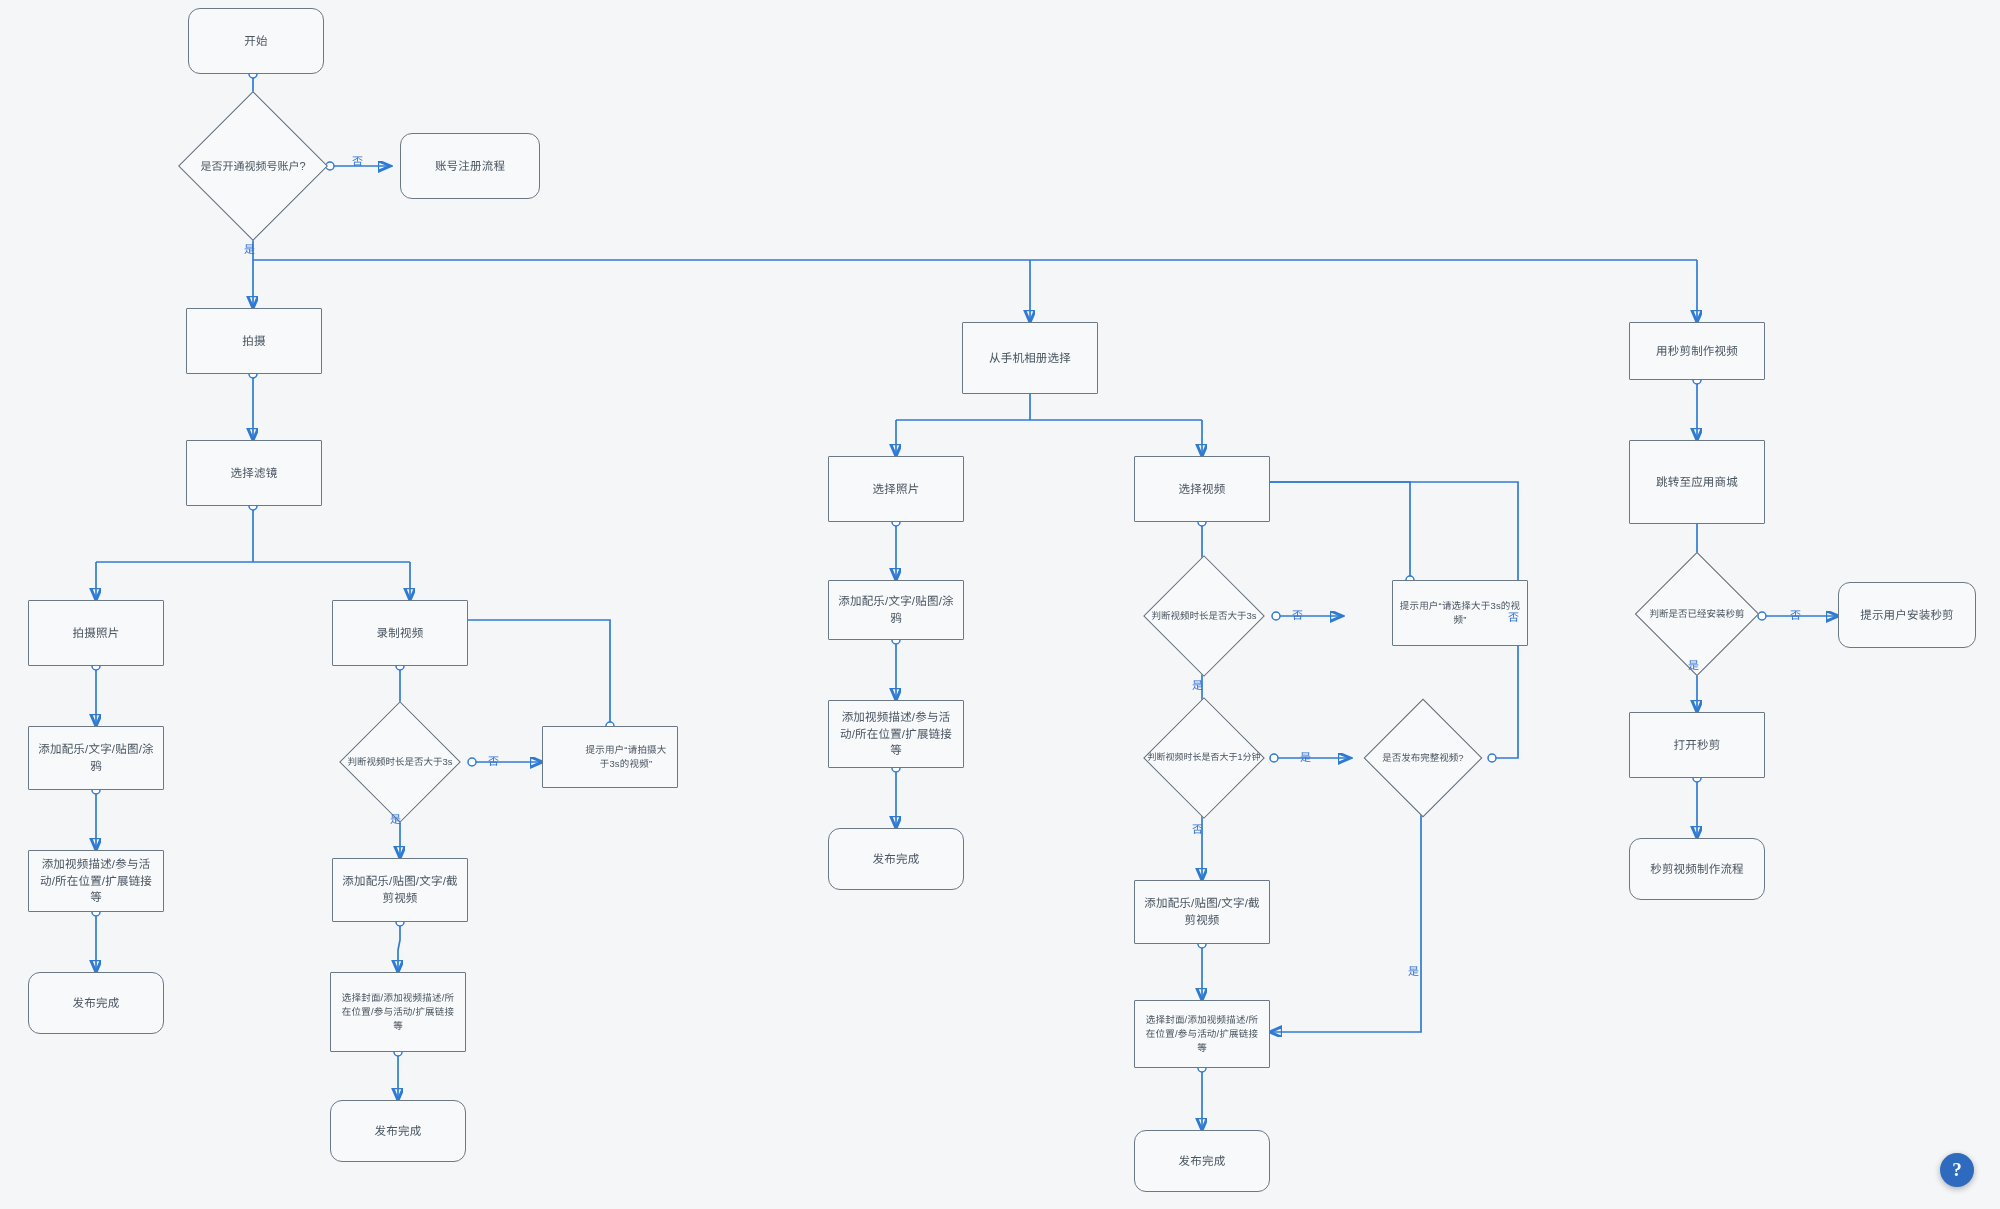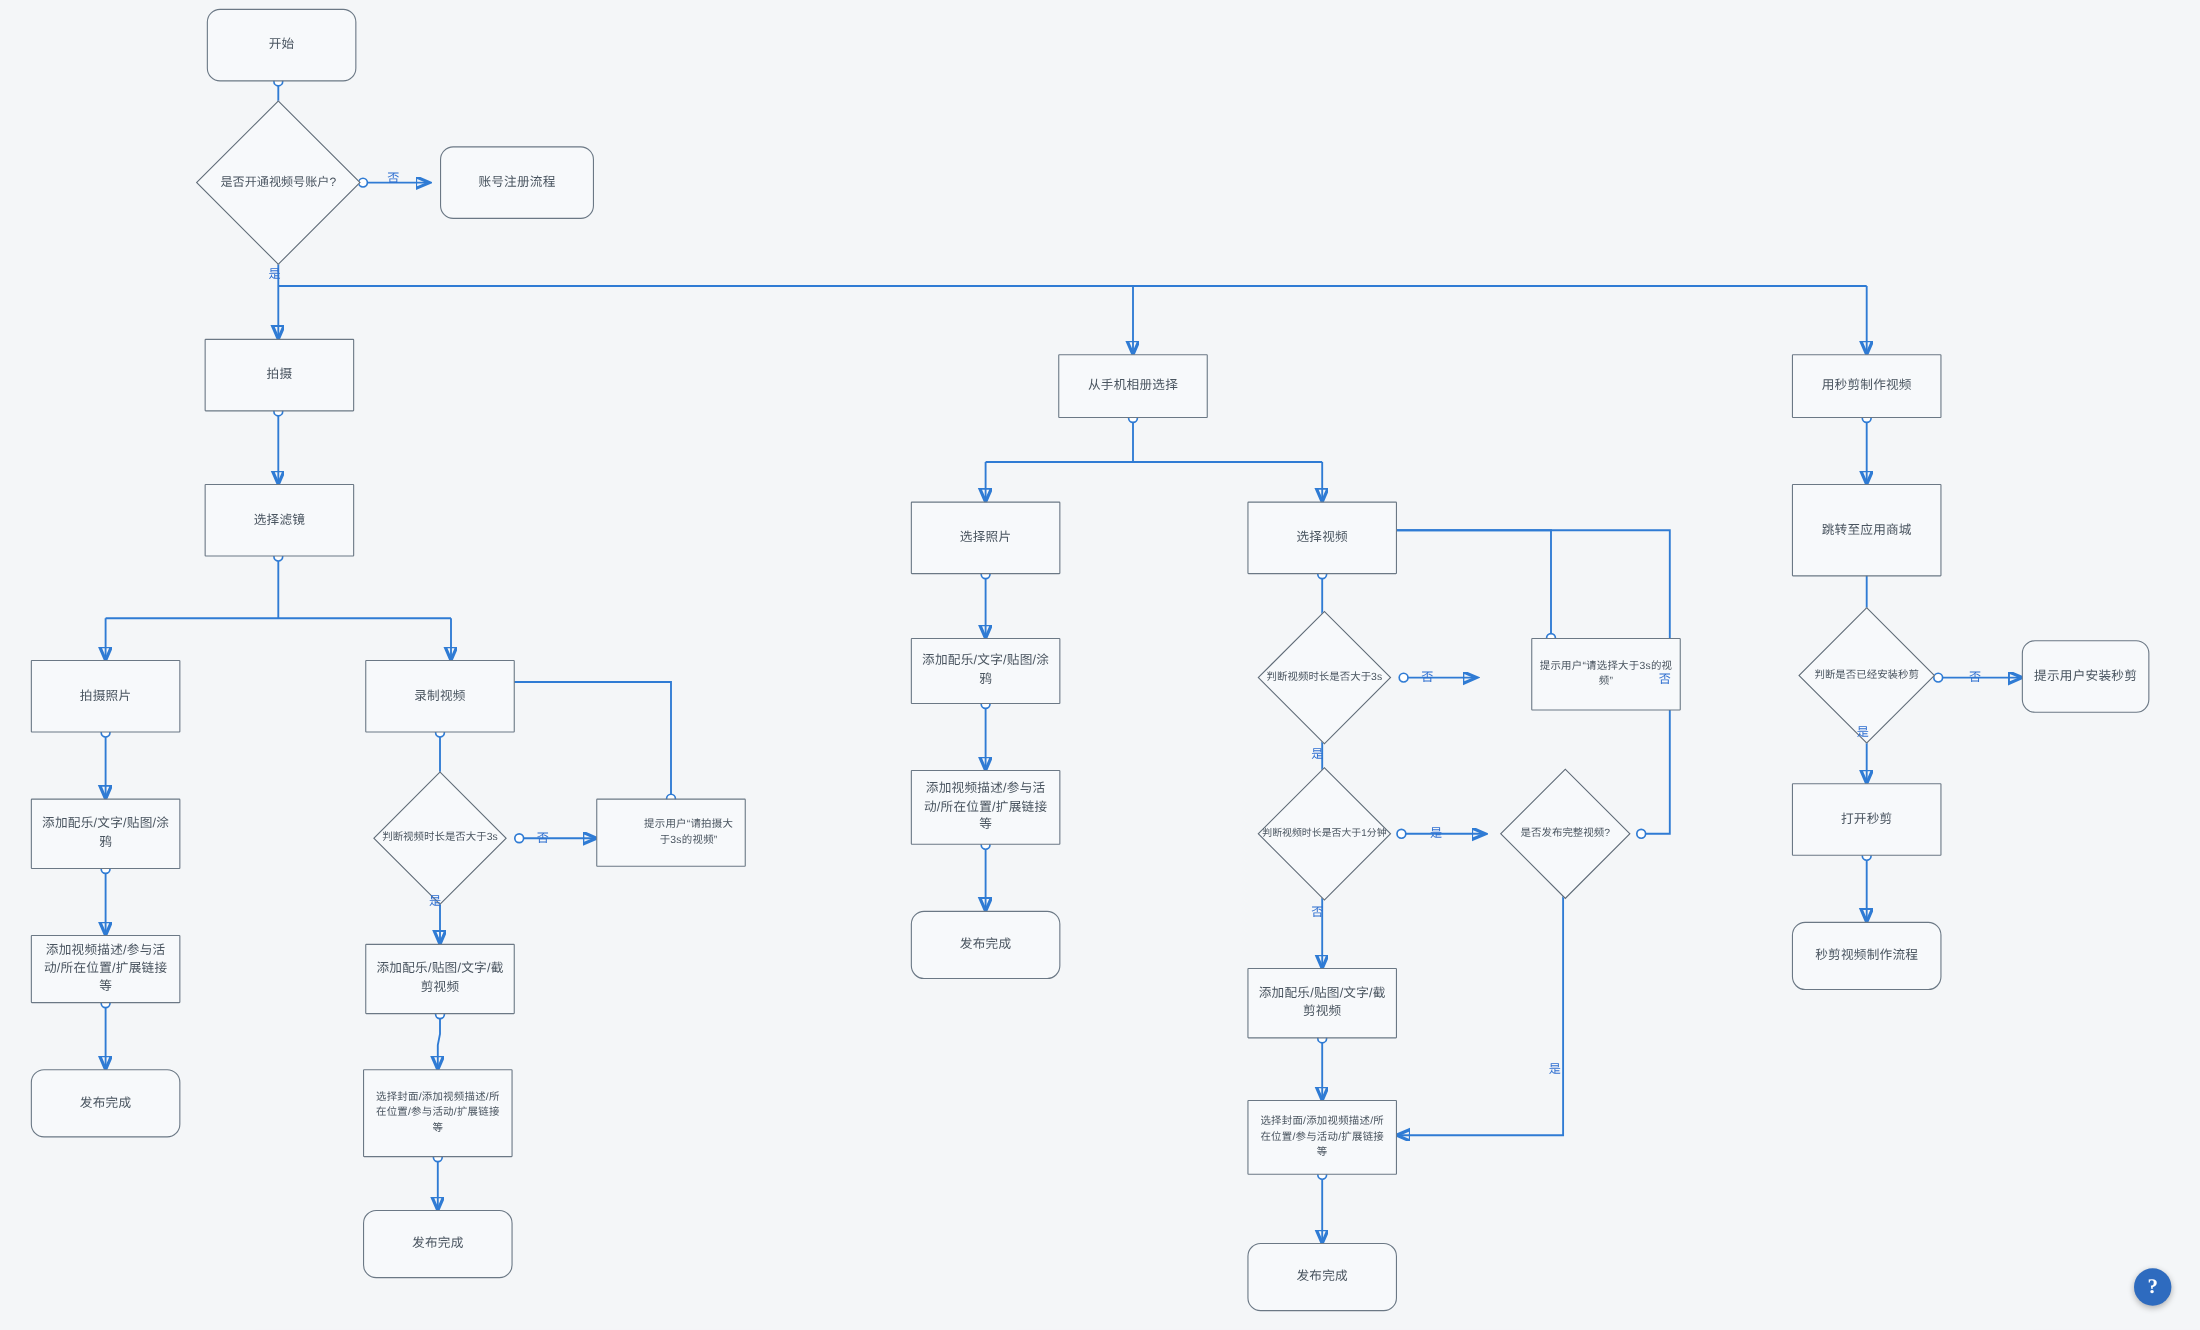--- a/index.html
+++ b/index.html
@@ -273,21 +273,21 @@
   </div>
 
   <div class="node process" style="left:330px;top:972px;width:136px;height:80px;">
     <span class="lbl" style="font-size:9.5px;">选择封面/添加视频描述/所在位置/参与活动/扩展链接等</span>
   </div>
 
   <div class="node terminal" style="left:330px;top:1100px;width:136px;height:62px;">
     <span class="lbl">发布完成</span>
   </div>
 
-  <div class="node process" style="left:962px;top:322px;width:136px;height:58px;">
+  <div class="node process" style="left:962px;top:322px;width:136px;height:72px;">
     <span class="lbl">从手机相册选择</span>
   </div>
 
   <div class="node process" style="left:828px;top:456px;width:136px;height:66px;">
     <span class="lbl">选择照片</span>
   </div>
 
   <div class="node process" style="left:828px;top:580px;width:136px;height:60px;">
     <span class="lbl">添加配乐/文字/贴图/涂鸦</span>
   </div>
@@ -349,21 +349,21 @@
     <span class="lbl">跳转至应用商城</span>
   </div>
 
   <div class="decision" style="left:1621px;top:576px;width:152px;height:76px;">
     <div class="dia" style="width:88px;height:88px;left:32px;top:-6px;"></div>
     <div class="dtxt" style="font-size:9.5px;">判断是否已经安装秒剪</div>
   </div>
   <div class="elabel" style="left:1790px;top:606px;">否</div>
   <div class="elabel" style="left:1688px;top:656px;">是</div>
 
-  <div class="node terminal" style="left:1838px;top:582px;width:116px;height:66px;">
+  <div class="node terminal" style="left:1838px;top:582px;width:138px;height:66px;">
     <span class="lbl">提示用户安装秒剪</span>
   </div>
 
   <div class="node process" style="left:1629px;top:712px;width:136px;height:66px;">
     <span class="lbl">打开秒剪</span>
   </div>
 
   <div class="node terminal" style="left:1629px;top:838px;width:136px;height:62px;">
     <span class="lbl">秒剪视频制作流程</span>
   </div>

